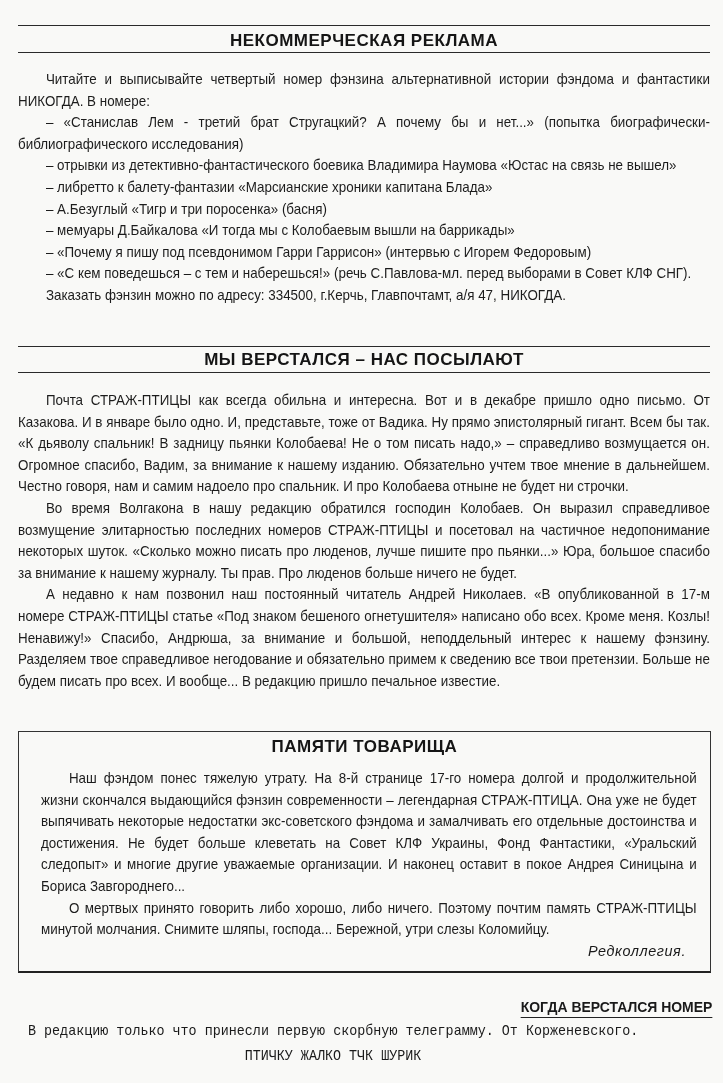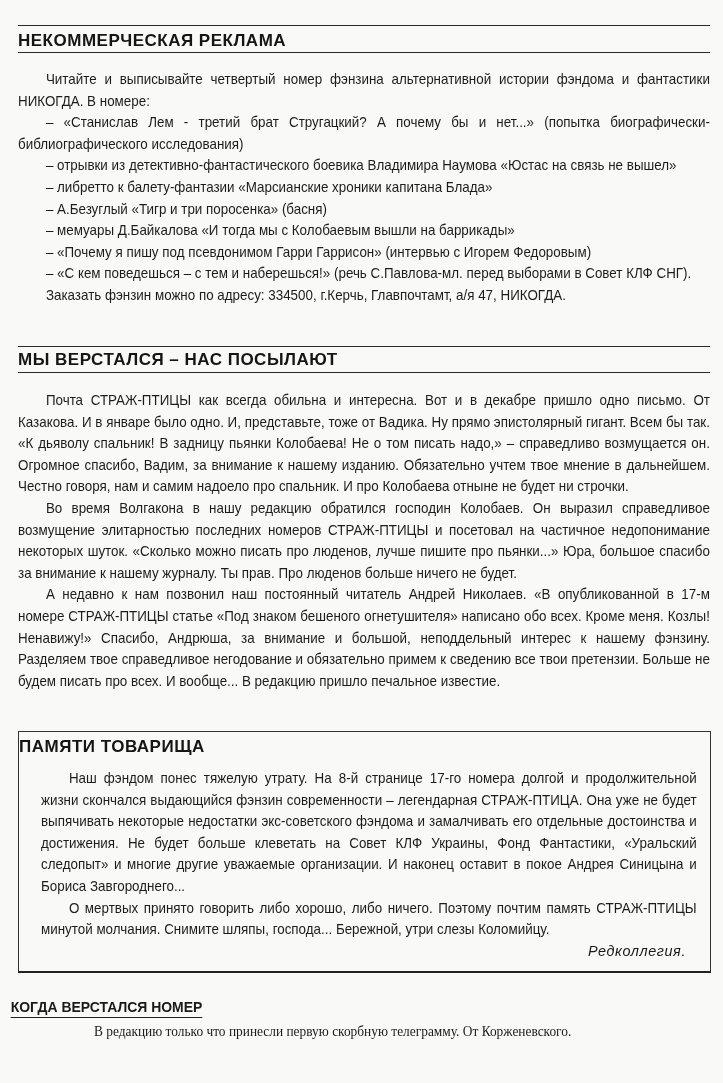--- a/index.html
+++ b/index.html
@@ -5,48 +5,48 @@
   html, body { margin: 0; padding: 0; }
   body {
     width: 723px; height: 1083px; overflow: hidden;
     background: #f9f9f7; color: #1a1a1a;
     font-family: "DejaVu Sans Condensed", "DejaVu Sans", sans-serif;
     position: relative;
   }
   .page { position: absolute; left: 0; top: 0; width: 723px; height: 1083px; }
   .rule { position: absolute; left: 18px; width: 692px; height: 0; border-top: 1.5px solid #2a2a2a; }
   .heading {
-    position: absolute; left: 18px; width: 692px; 
+    position: absolute; left: 18px; width: 692px; text-align: center;
     font-family: "Liberation Sans", sans-serif; font-weight: bold;
     font-size: 17px; letter-spacing: 0.5px; color: #151515;
   }
   .text {
     position: absolute; left: 18px; width: 692px;
     font-family: "Liberation Sans", sans-serif; font-size: 14.4px; line-height: 21.6px;
     text-align: justify; color: #1c1c1c; transform: scaleX(0.93); transform-origin: left top;
   }
   .text p { margin: 0; text-indent: 30px; }
   .box {
     position: absolute; left: 18px; top: 731px; width: 693px; height: 242px;
     border: 1px solid #333; border-bottom: 2px solid #222; box-sizing: border-box; padding-left: 48px;
   }
   .box .heading { left: 0; width: 691px; top: 5px; }
   .box .text { left: 22px; width: 705px; top: 36px; font-size: 14.4px; line-height: 21.6px; }
   .sign {
     position: absolute; right: 24px; bottom: 12px;
     font-family: "Liberation Sans", sans-serif; font-style: italic; font-size: 14.4px; letter-spacing: 0.6px;
   }
   .late-heading {
-    position: absolute; left: 0; width: 723px; top: 998px; text-align: left;
+    position: absolute; left: 0; width: 723px; top: 998px; text-align: right;
     font-family: "Liberation Sans", sans-serif; font-weight: bold; font-size: 15.5px;
   }
   .late-heading span { border-bottom: 1.5px solid #222; padding-bottom: 1px; display: inline-block; transform: scaleX(0.9); }
   .late-line {
     position: absolute; left: 0; width: 666px; text-align: center;
-    font-family: Liberation Serif, serif; font-size: 14.4px;
+    font-family: Liberation Mono, monospace; font-size: 14.4px;
   }
   .late-line span { display: inline-block; transform: scaleX(0.93); }
 </style>
 </head>
 <body>
 
 <div class="page">
 
   <div class="rule" style="top:25px"></div>
   <div class="heading" style="top:31px">НЕКОММЕРЧЕСКАЯ РЕКЛАМА</div>
@@ -82,14 +82,17 @@
     </div>
     <div class="sign">Редколлегия.</div>
   </div>
 
   <div class="late-heading">
     <span>КОГДА ВЕРСТАЛСЯ НОМЕР</span>
   </div>
   <div class="late-line" style="top:1023px">
     <span>В редакцию только что принесли первую скорбную телеграмму. От Корженевского.</span>
   </div>
+  <div class="late-line" style="top:1048px">
+    <span>ПТИЧКУ ЖАЛКО ТЧК ШУРИК</span>
+  </div>
 
 </div>
 
 </body></html>

